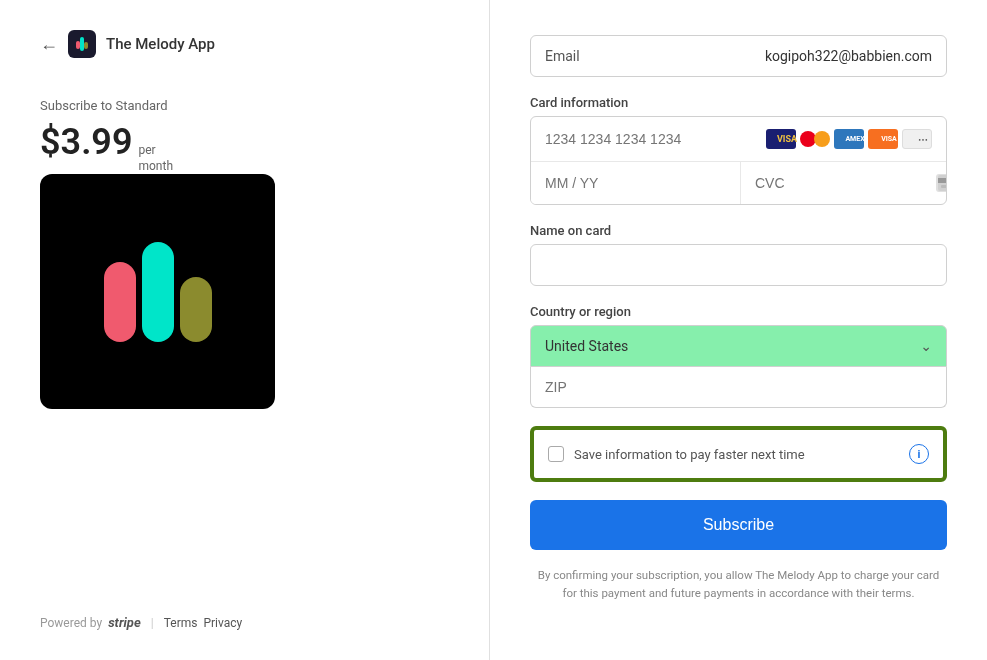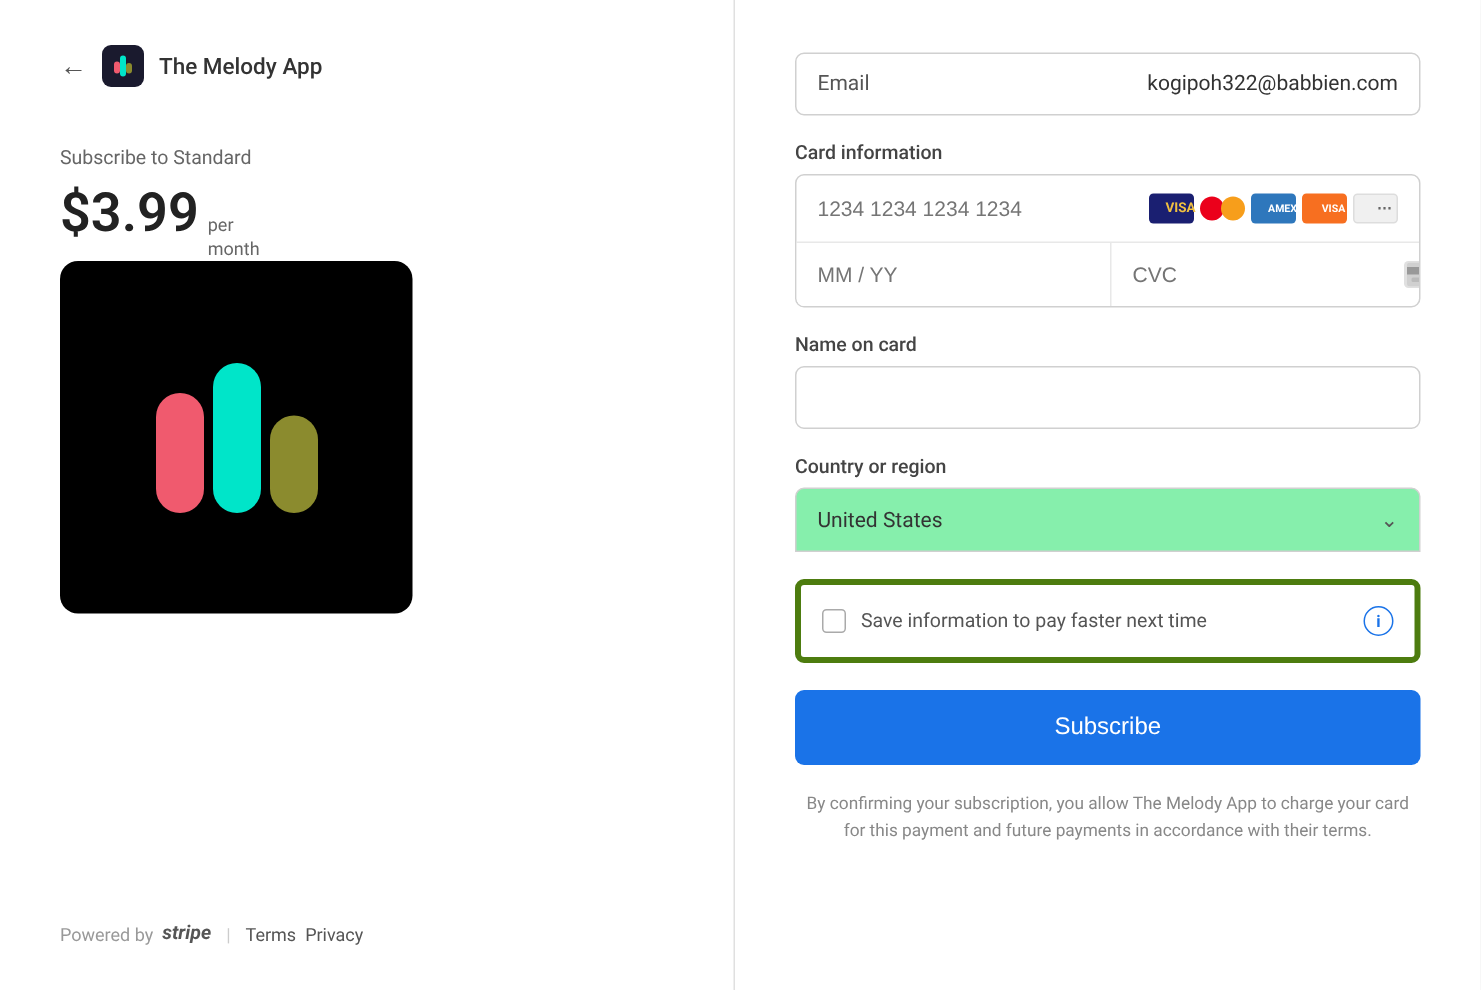--- a/index.html
+++ b/index.html
@@ -476,20 +476,21 @@
       <input type="text" class="input-field" placeholder="" style="">
     </div>
 
     
     <div class="field-group">
       <div class="field-label">Country or region</div>
       <div class="country-select-box">
         <span class="country-value">United States</span>
         <span class="chevron-down">⌄</span>
       </div>
+      <input type="text" class="zip-input" placeholder="ZIP" style="">
     </div>
 
     
     <div class="save-row">
       <div class="save-checkbox"></div>
       <span class="save-text">
         <span>Save information to pay faster next time</span>
       </span>
       <div class="info-icon">i</div>
     </div>

